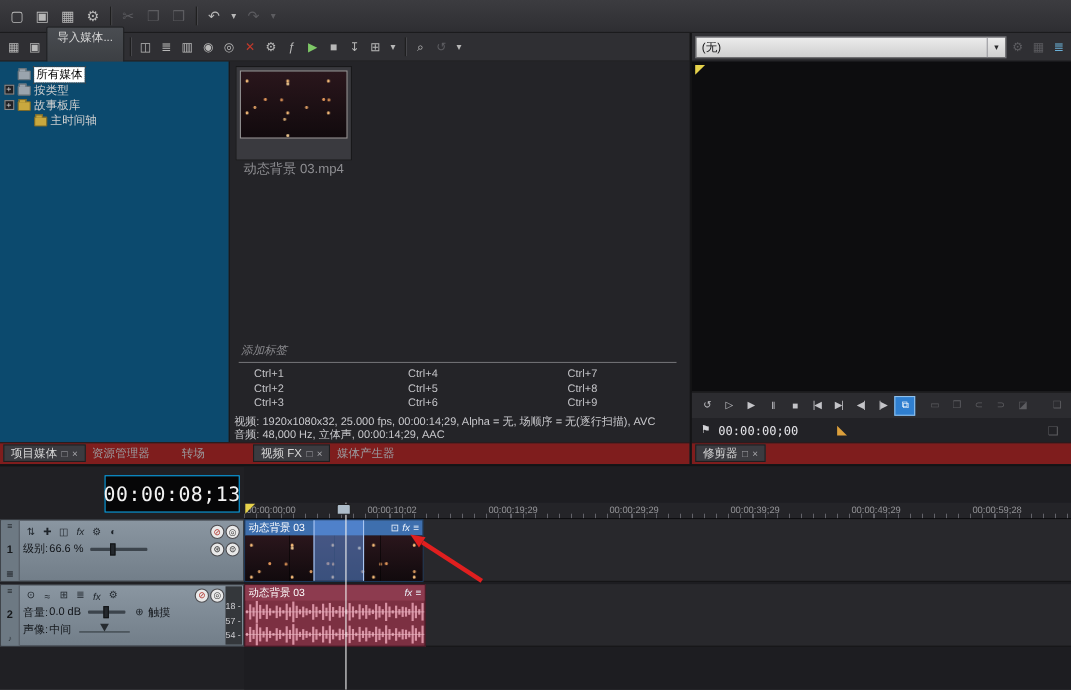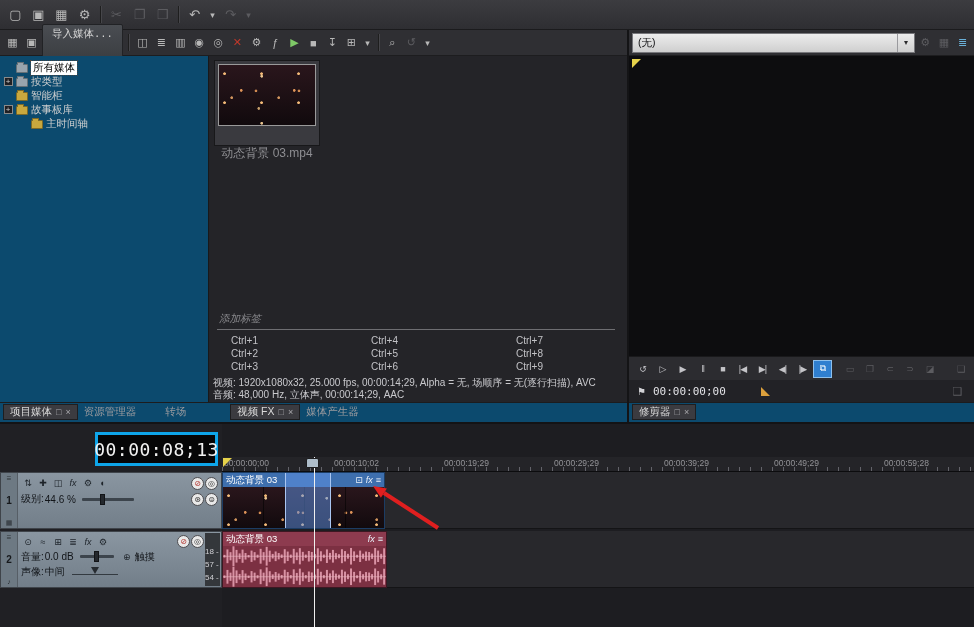--- a/index.html
+++ b/index.html
@@ -21,21 +21,21 @@
 
   
   .menubar{position:absolute;left:0;top:0;width:974px;height:30px;
            background:linear-gradient(#3c3c40,#2e2e32);border-bottom:1px solid #1b1b1d;
            display:flex;align-items:center;padding:0 5px;gap:2px;}
 
   
   .mtoolbar{position:absolute;left:0;top:30px;width:627px;height:26px;background:#2f2f33;
             border-bottom:1px solid #1d1d1f;display:flex;align-items:center;padding:0 4px;gap:2px;}
   .impbtn{background:linear-gradient(#4a4d52,#3a3d41);border:1px solid #212225;color:#d6d6d6;
-          font-size:10.5px;padding:2px 9px 19px;font-family:Liberation Mono, monospace;border-radius:2px;}
+          font-size:10.5px;padding:2px 9px 19px;font-family:Liberation Sans, sans-serif;border-radius:2px;}
 
   
   .treepanel{position:absolute;left:0;top:56px;width:208px;height:346px;background:#0c4a6e;
              padding:5px 0 0 3px;overflow:hidden;}
   .ti{display:flex;align-items:center;height:13px;margin-bottom:1px;gap:3px;}
   .expslot{width:10px;height:9px;flex:none;display:flex;align-items:center;justify-content:center;}
   .expbox{width:9px;height:9px;border:1px solid #8a8a8a;background:#202024;color:#cfcfcf;font-size:8px;
           line-height:7px;text-align:center;}
   .fico{width:12px;height:9px;background:#c9a83e;border:1px solid #7d6a28;border-radius:1px;
         position:relative;flex:none;margin-top:1px;}
@@ -54,21 +54,21 @@
   .thumbimg{width:98px;height:62px;border:1px solid #9a9a9a;}
   .thumbcap{margin-top:19px;font-size:12px;color:#8e8e92;text-align:center;white-space:nowrap;overflow:hidden;}
   .tagtitle{position:absolute;left:10px;top:256px;font-style:italic;color:#87878b;font-size:10.5px;}
   .tagline{position:absolute;left:8px;right:12px;top:273px;border-top:1px solid #6e6e72;}
   .shortcuts{position:absolute;left:22px;right:10px;top:279px;display:grid;
              grid-template-columns:140px 145px auto;row-gap:2px;font-size:10px;color:#c2c2c6;}
   .minfo{position:absolute;left:4px;right:4px;font-size:10px;color:#c9c9cd;white-space:nowrap;overflow:hidden;}
   .minfo.l1{top:320px;} .minfo.l2{top:332px;}
 
   
-  .tabsrow{position:absolute;display:flex;align-items:flex-end;background:#0c4a6e;
+  .tabsrow{position:absolute;display:flex;align-items:flex-end;background:#7f1d1d;
            border-top:1px solid #1c1c1e;padding:0 3px 2px;}
   .tabsrow.lt{left:0;top:402px;width:627px;height:20px;}
   .tab{height:16px;display:flex;align-items:center;gap:4px;padding:0 6px;font-size:10.5px;color:#9a9a9e;}
   .tab.active{background:#3b3b40;border:1px solid #1e1e20;color:#d8d8d8;}
   .tg{font-size:9px;color:#a8a8ac;line-height:1;}
   .gap1{margin-left:17px;margin-top:41px;} .gap2{margin-left:38px;}
 
   
   .trimmer{position:absolute;left:627px;top:30px;width:347px;height:392px;background:#232326;
            border-left:2px solid #141416;}
@@ -91,21 +91,21 @@
              display:flex;align-items:center;padding:0 8px;gap:7px;}
   .flag{font-size:10px;color:#d2d2d6;}
   .tctext{font-size:11px;color:#e2e2e6;}
   .otri{width:0;height:0;border-bottom:9px solid #dca03c;border-right:9px solid transparent;margin-left:28px;}
   .tabsrow.tr{left:0;top:372px;width:100%;height:20px;}
 
   
   .timeline{position:absolute;left:0;top:422px;width:974px;height:205px;background:#202024;
             border-top:2px solid #131315;}
   .bigtc{position:absolute;left:95px;top:8px;width:123px;height:34px;background:#060607;
-         border:3px solid #0ea5e9;color:#f2f2f2;font-family:"DejaVu Sans Mono",monospace;
+         border:1px solid #0ea5e9;color:#f2f2f2;font-family:"DejaVu Sans Mono",monospace;
          font-size:18px;display:flex;align-items:center;justify-content:center;letter-spacing:.5px;}
 
   .thdr{position:absolute;left:0;width:222px;height:57px;display:flex;
         background:linear-gradient(#8a96a1,#727e89);border:1px solid #3f444a;}
   .thdr.t1{top:48px;} .thdr.t2{top:107px;}
   .tgrip{width:17px;background:#6d7983;border-right:1px solid #565e66;display:flex;flex-direction:column;
          align-items:center;justify-content:space-between;padding:2px 0;flex:none;}
   .grip{font-size:8px;color:#2c3237;line-height:1;}
   .tnum{font-size:10px;font-weight:bold;color:#16181b;line-height:1;}
   .ttype{font-size:7px;color:#2c3237;line-height:1;}
@@ -220,25 +220,20 @@
       <span class="tl sel">所有媒体</span>
     </div>
     <div class="ti">
       <span class="expslot">
           <span class="expbox">+</span>
         </span>
       <span class="fico gray"></span>
       <span class="tl">按类型</span>
     </div>
     <div class="ti">
-      <span class="expslot"></span>
-        <span class="fico"></span>
-      <span class="tl">智能柜</span>
-    </div>
-    <div class="ti">
       <span class="expslot">
           <span class="expbox">+</span>
         </span>
       <span class="fico"></span>
       <span class="tl">故事板库</span>
     </div>
     <div class="ti">
       <span class="expslot"></span>
         <span class="fico ind"></span>
       <span class="tl">主时间轴</span>
@@ -350,21 +345,21 @@
           <span class="ticon up">✚</span>
           <span class="ticon up">◫</span>
           <span class="ticon">fx</span>
           <span class="ticon up">⚙</span>
           <span class="ticon up">◐</span>
           <span class="ticon round roundR push">⊘</span>
           <span class="ticon round">◎</span>
         </div>
         <div class="trowx">
           <span class="tlabel">级别:</span>
-          <span class="tlabel">44.6 %</span>
+          <span class="tlabel">66.6 %</span>
           <span class="slider w52">
               <span class="knob" style="left:18px;"></span>
             </span>
           <span class="ticon round push">⊛</span>
           <span class="ticon round">⊜</span>
         </div>
       </div>
     </div>
 
     <div class="thdr t2">

